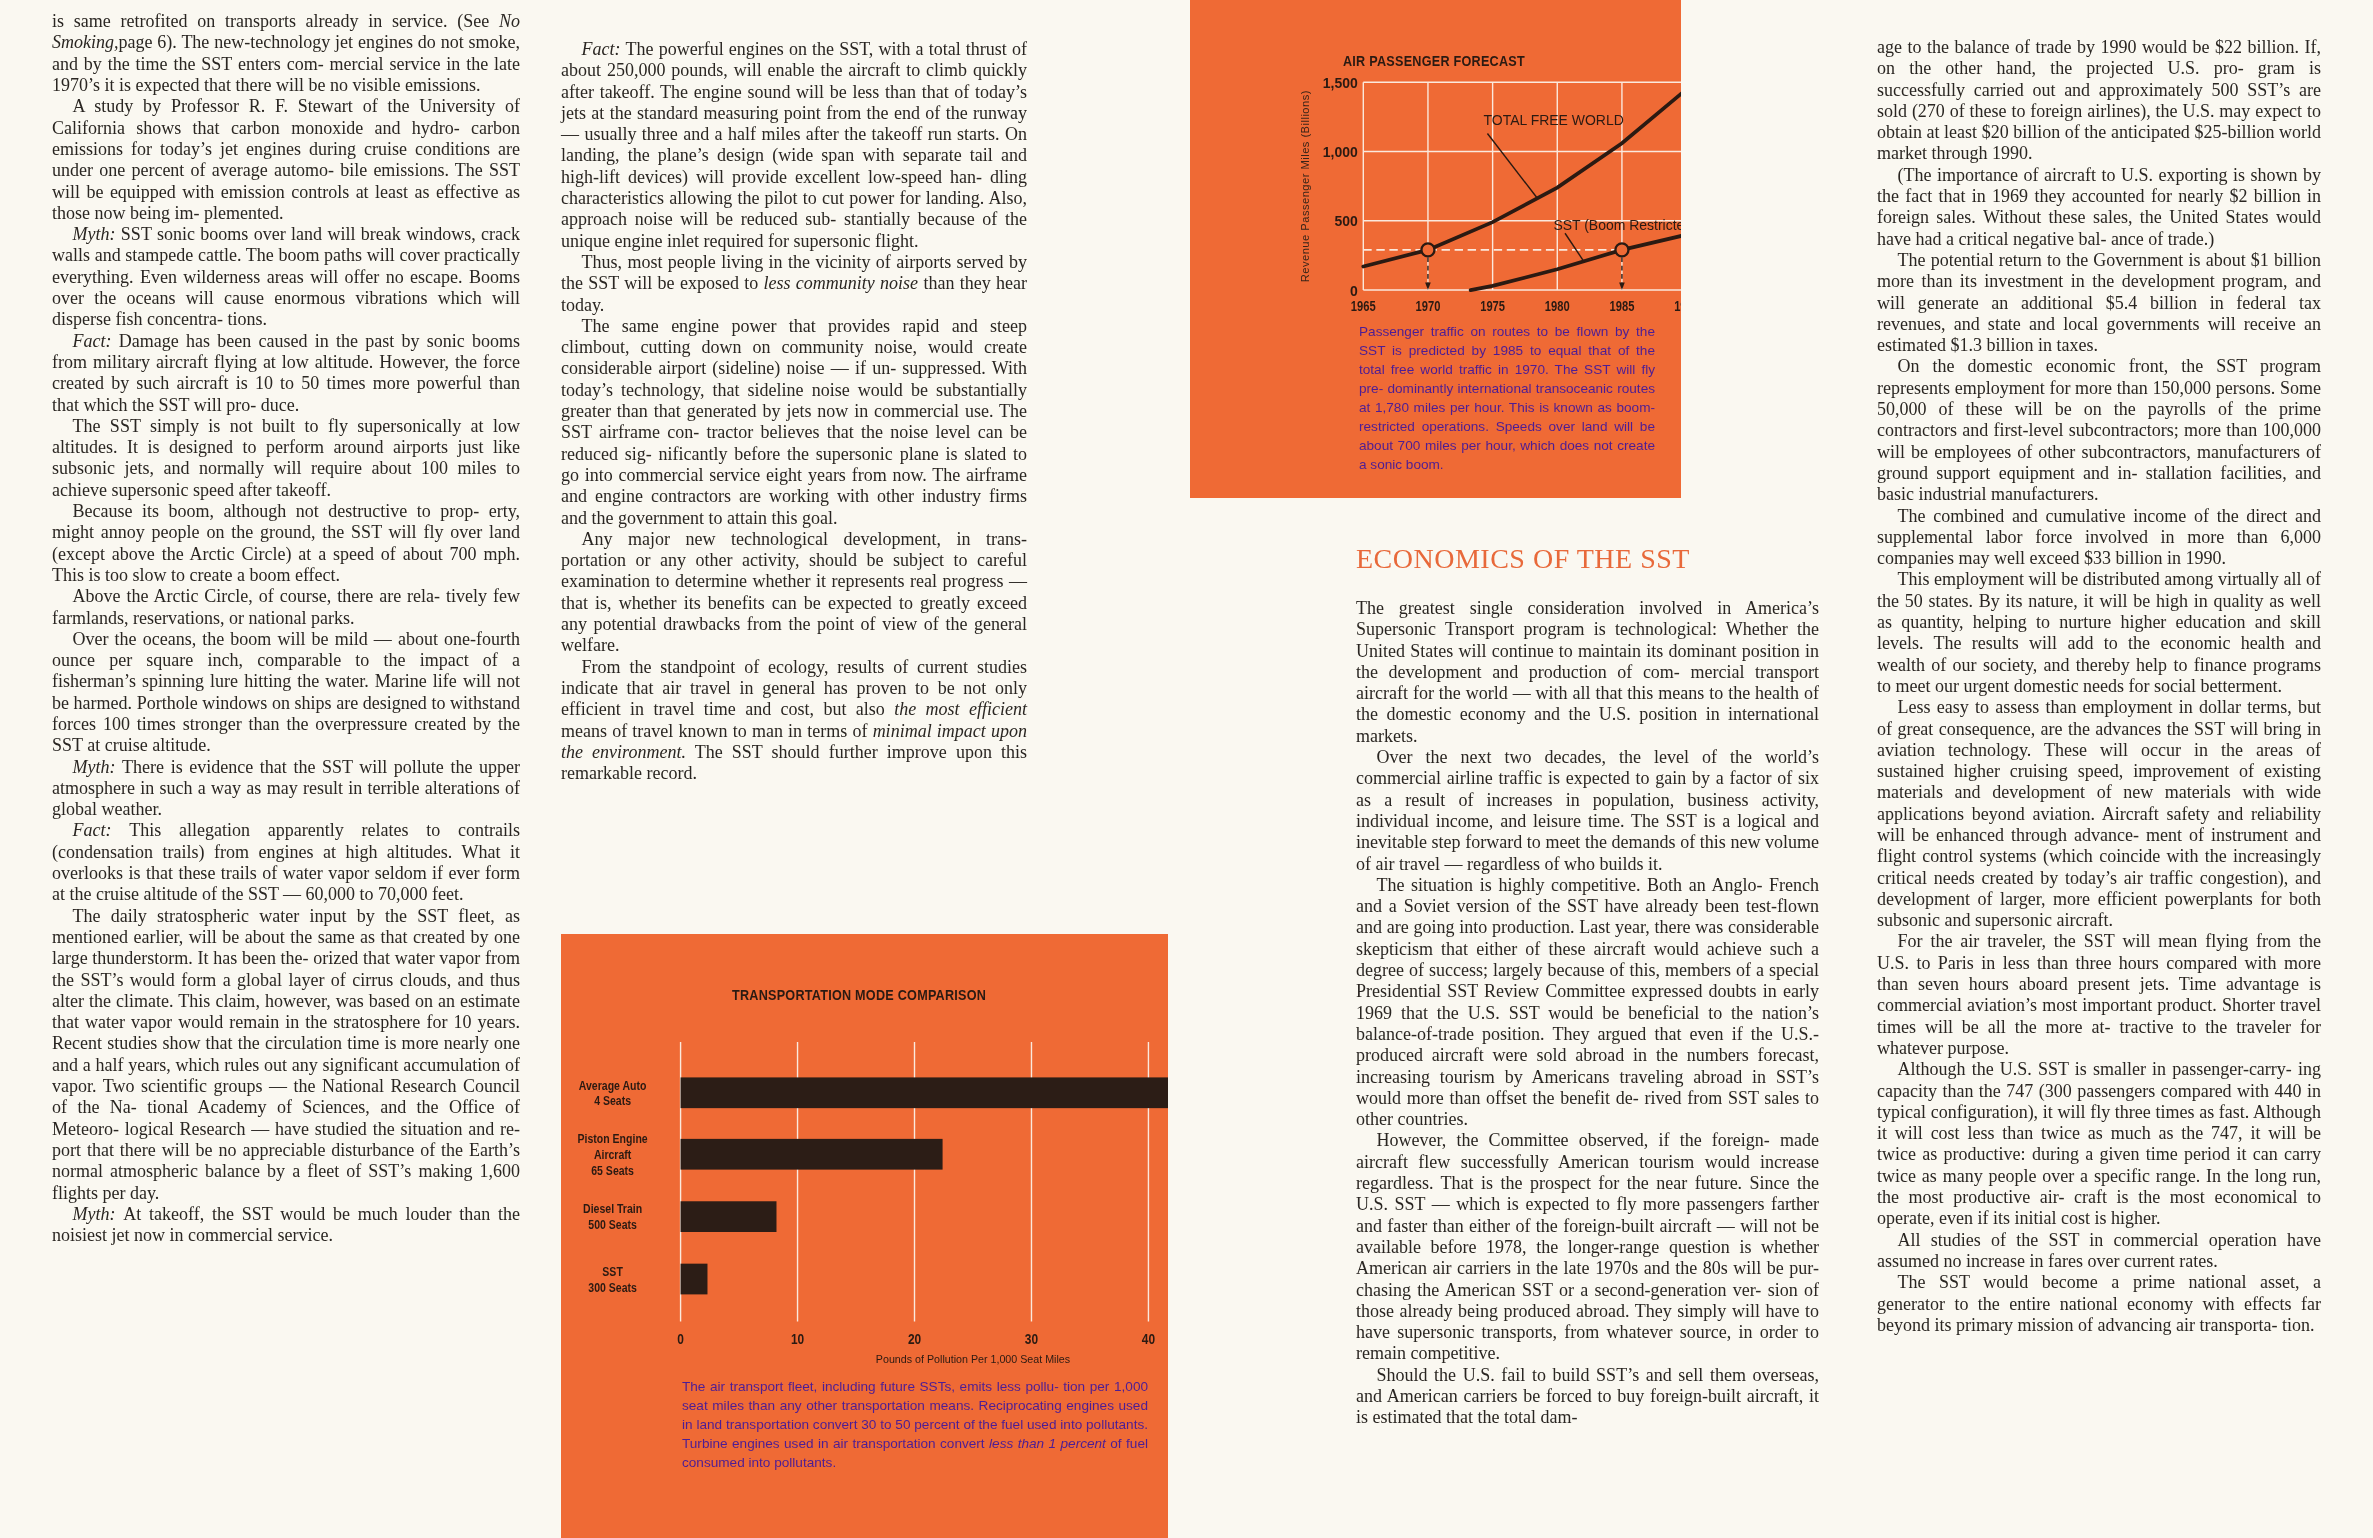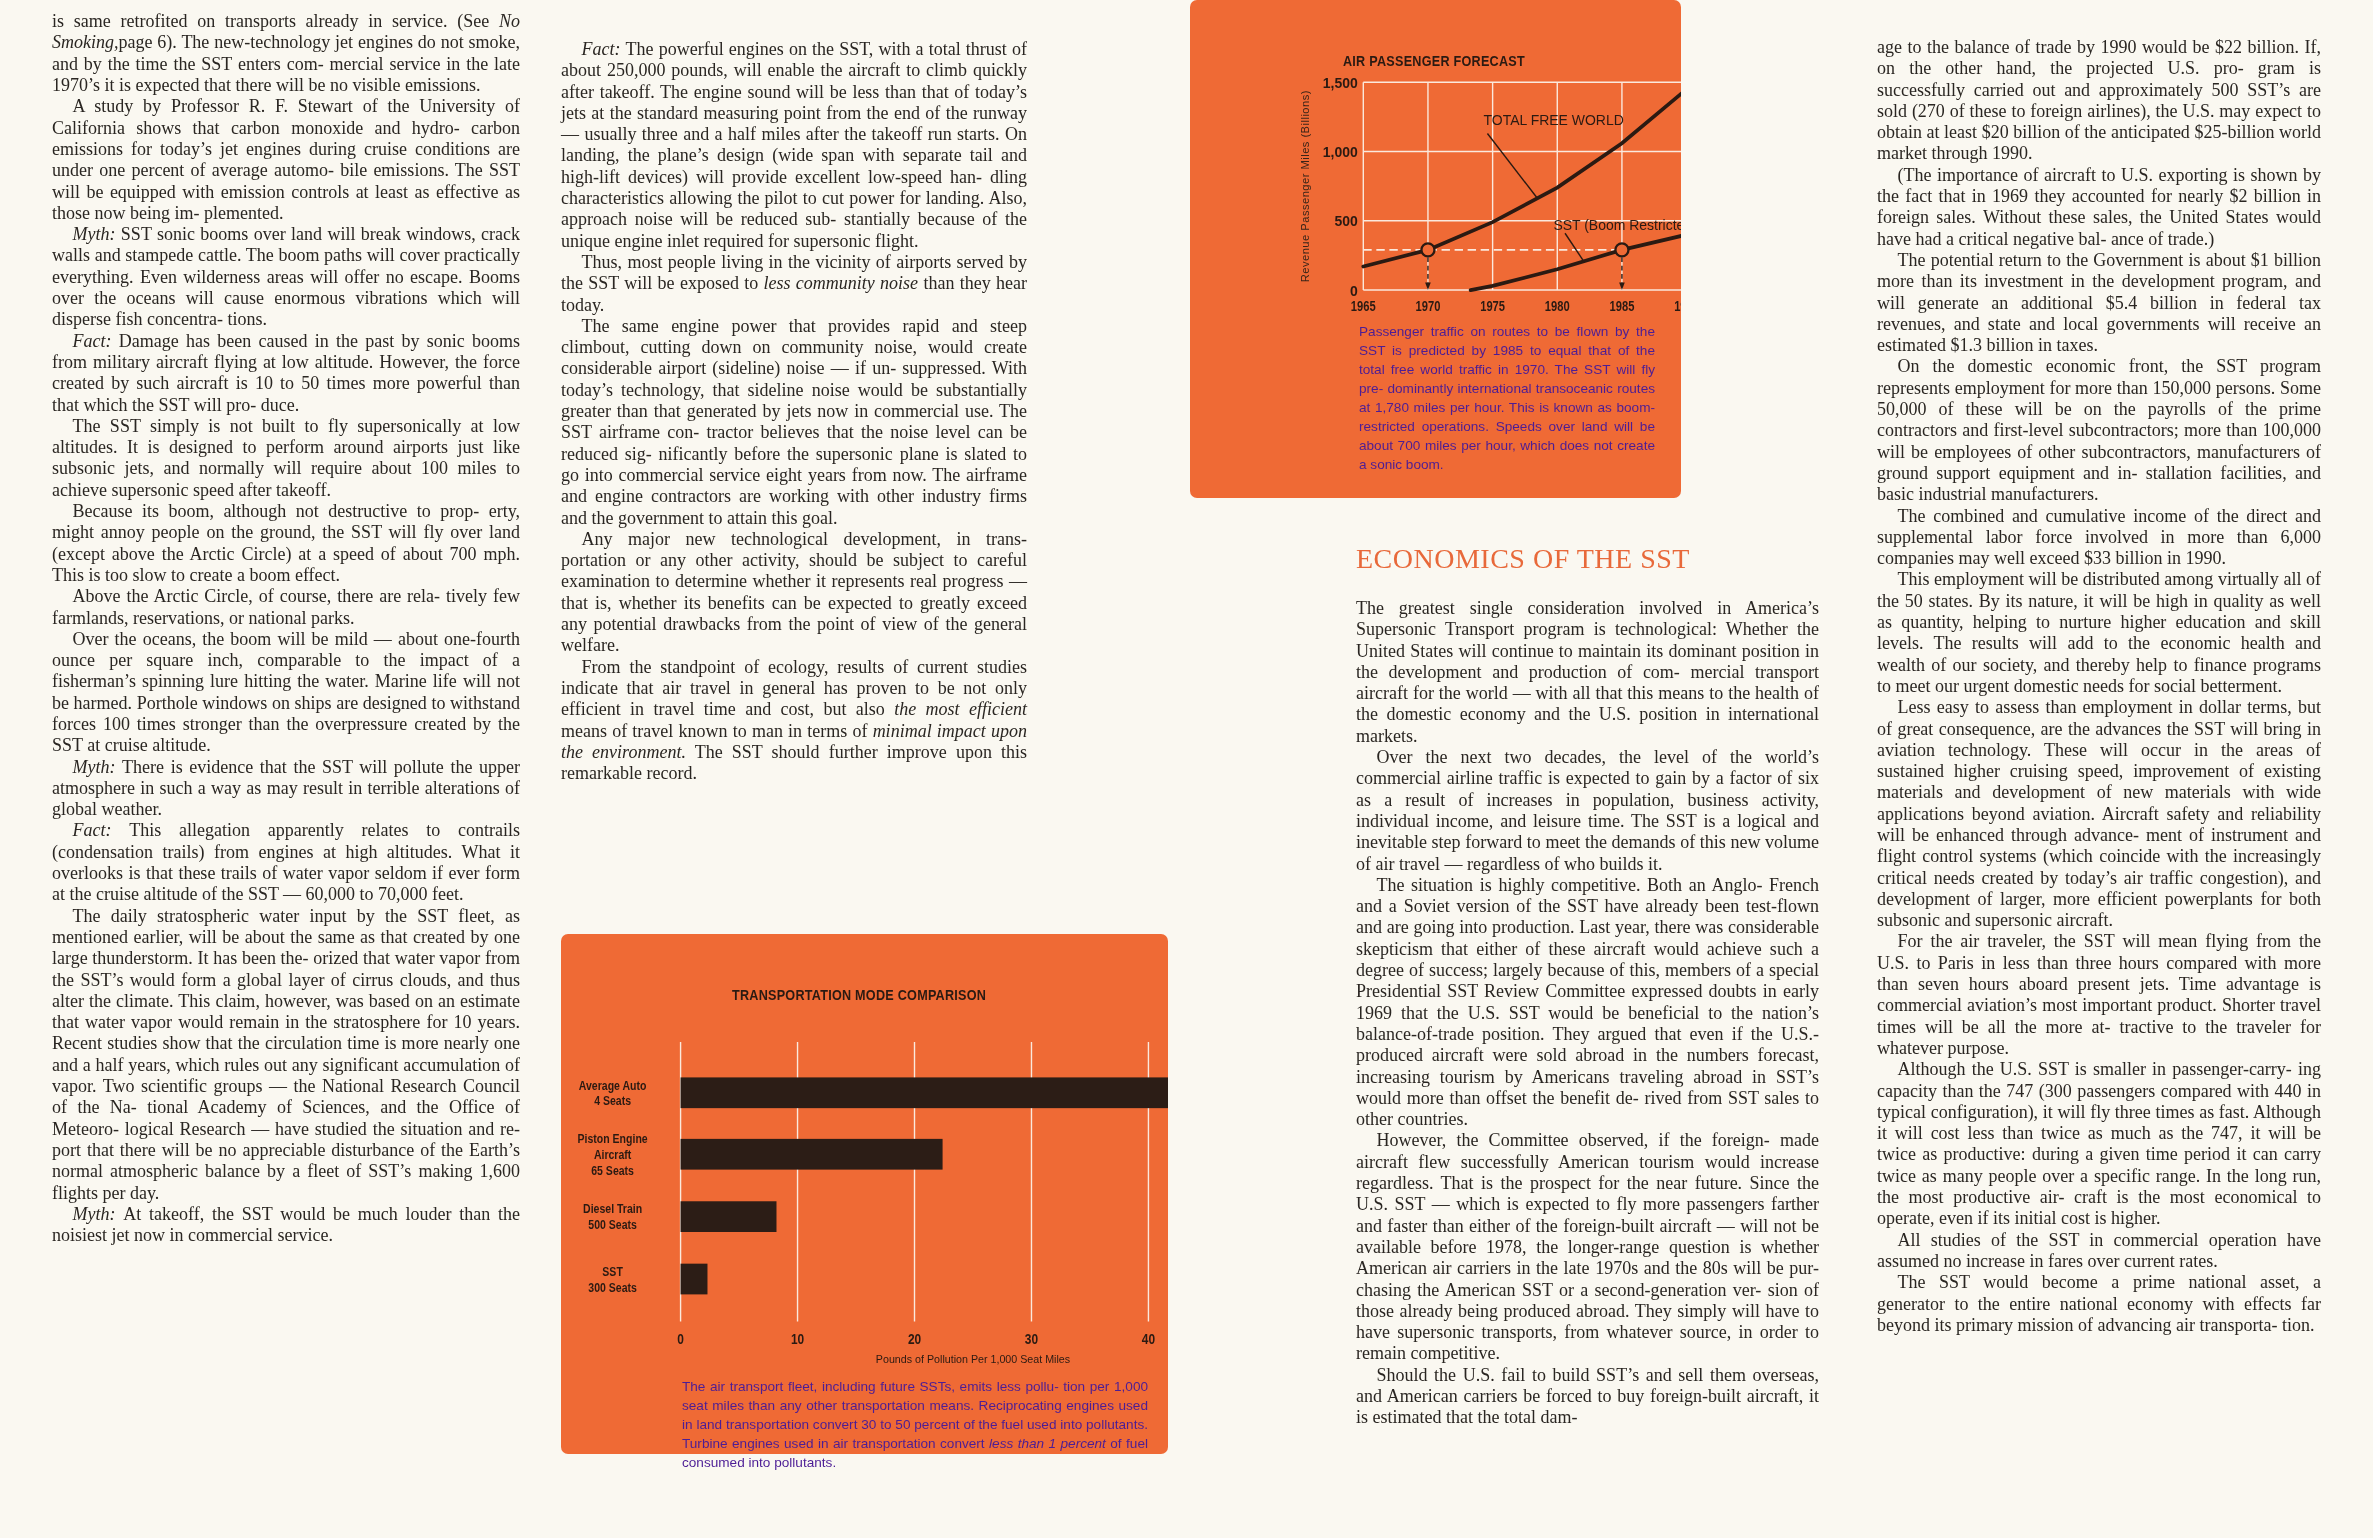--- a/index.html
+++ b/index.html
@@ -33,24 +33,23 @@
     line-height: 32px;
     margin-bottom: 23px;
     text-indent: 0;
   }
 
   .orange-box {
     position: absolute;
     background: #ef6a35;
     color: #2b1a12;
     font-family: "Liberation Sans", "DejaVu Sans", sans-serif;
-    border-radius: 7px;
   }
   #box-forecast { left: 1190px; top: 0; width: 491px; height: 498px; }
-  #box-transport { left: 561px; top: 934px; width: 607px; height: 520px; }
+  #box-transport { left: 561px; top: 934px; width: 607px; height: 604px; }
 
   .chart-title {
     position: absolute;
     font-family: "Liberation Sans", sans-serif;
     font-weight: bold;
     font-size: 15.4px;
     letter-spacing: 0.3px;
     transform: scaleX(0.82);
     transform-origin: left top;
     white-space: nowrap;

